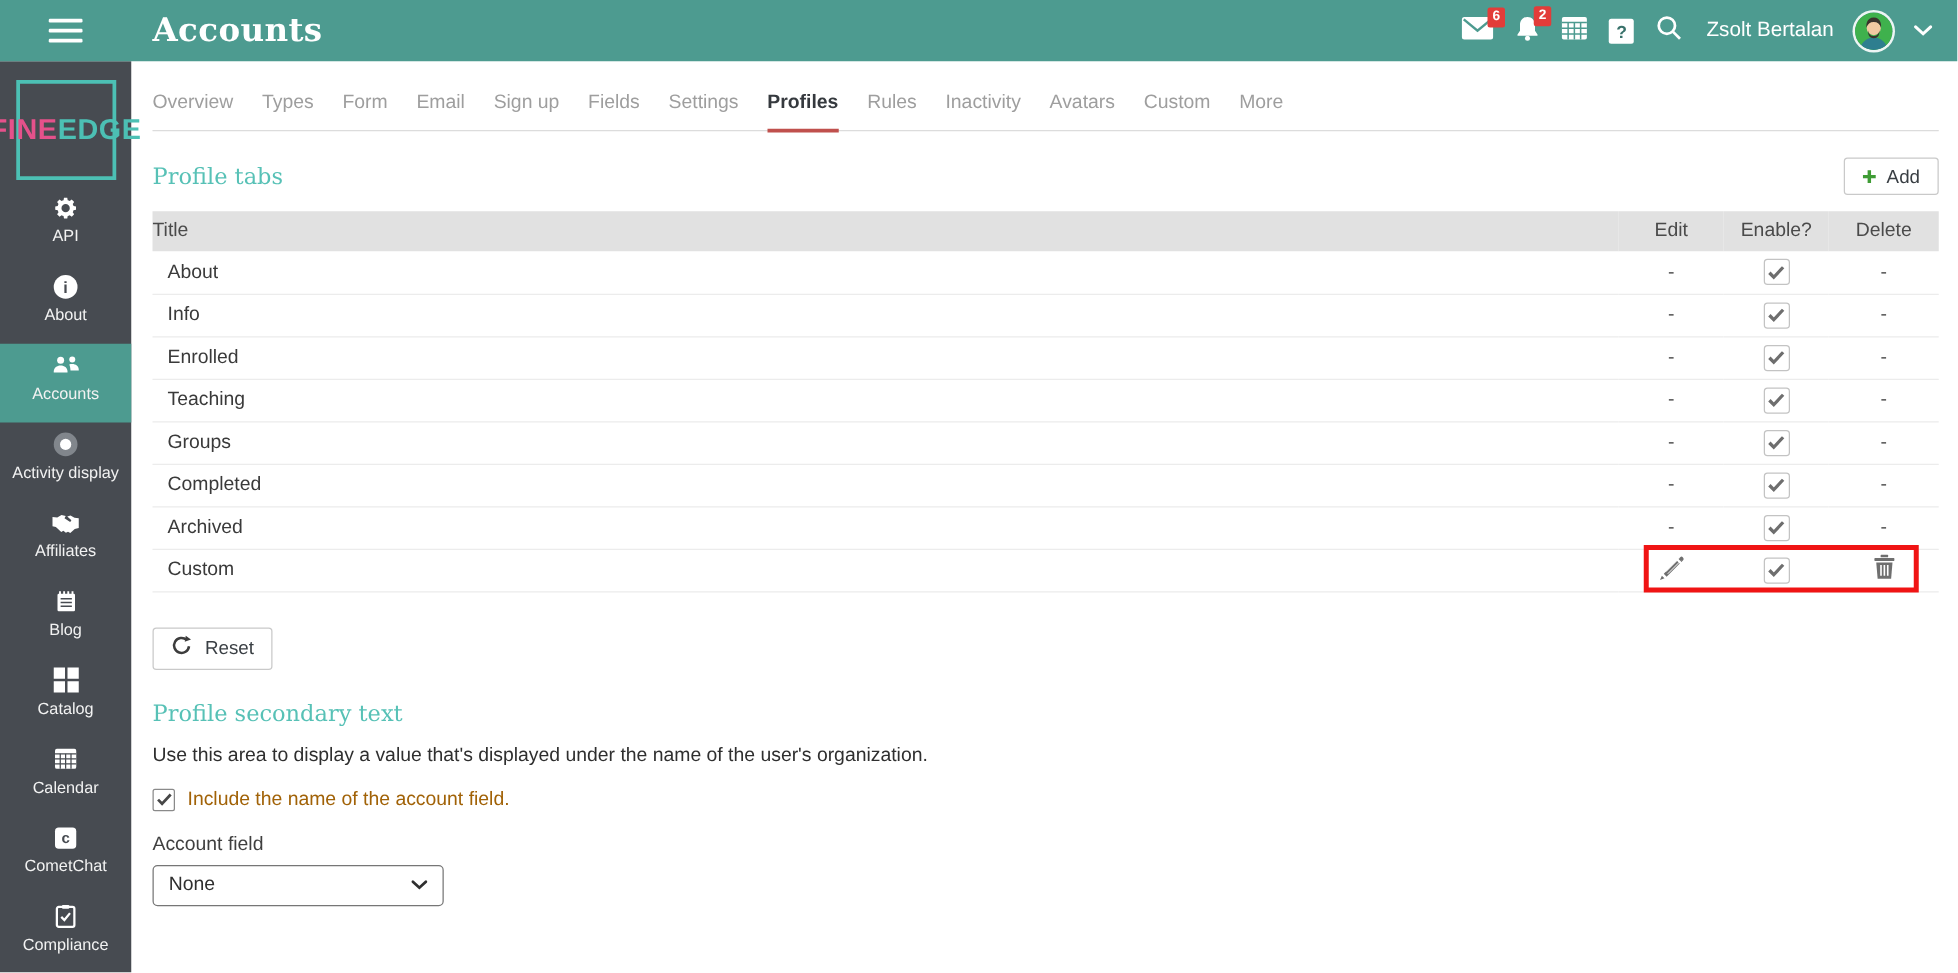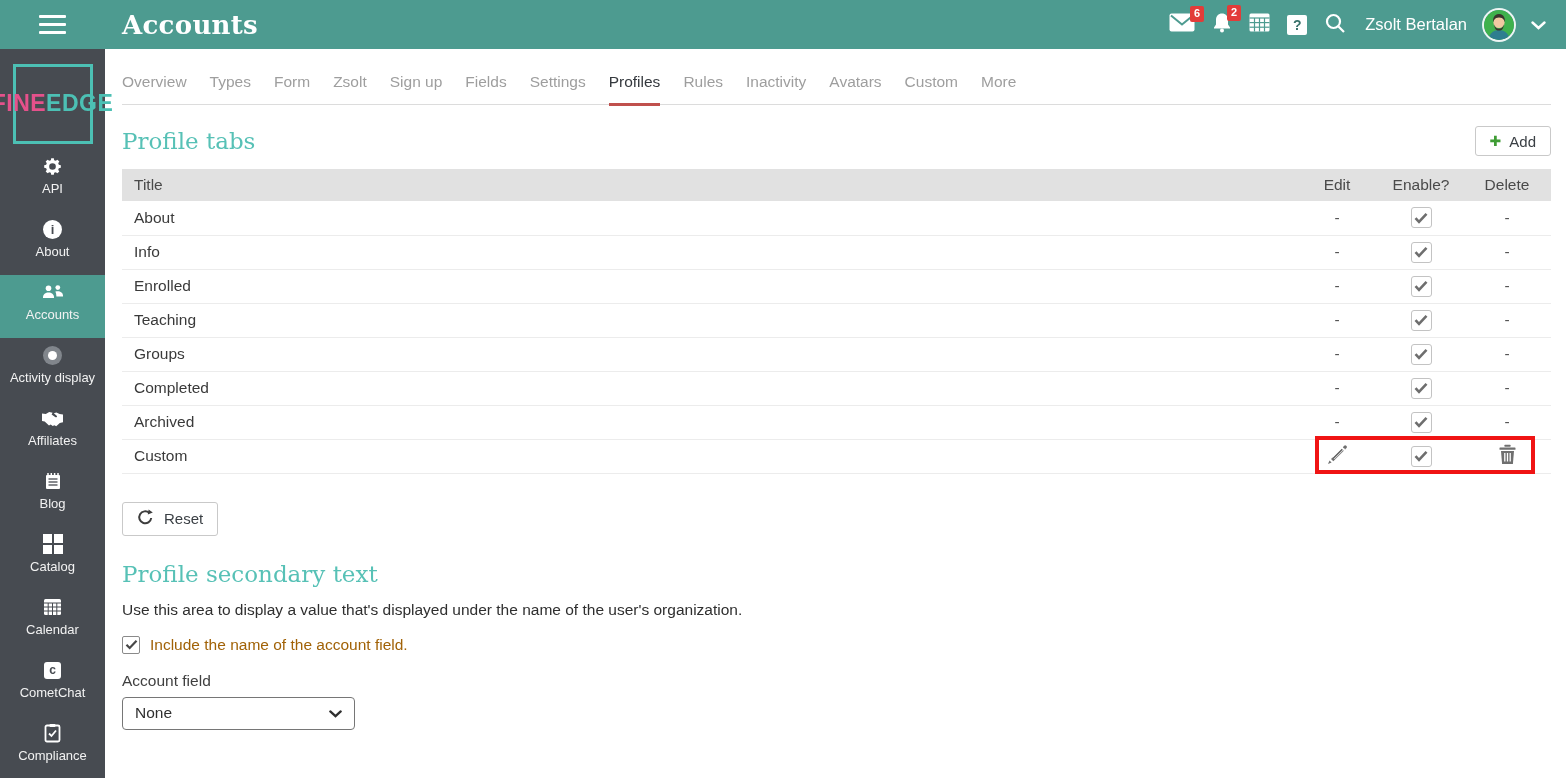--- a/index.html
+++ b/index.html
@@ -55,37 +55,37 @@
   .dotcirc{ width:19px; height:19px; border-radius:50%; background:#81868c; position:relative; display:block; }
   .dotcirc::after{ content:""; position:absolute; left:5px; top:5px; width:9px; height:9px; border-radius:50%; background:#fff; }
   .sq4{ display:grid; grid-template-columns:9px 9px; grid-template-rows:9px 9px; gap:2px; }
   .sq4 i{ background:#fff; display:block; }
   .cc{ width:17px; height:17px; background:#fff; border-radius:3px; color:#474b51; font-weight:bold; font-size:12px; display:flex; align-items:center; justify-content:center; }
 
   
   .main{ position:absolute; left:105px; top:49px; width:1461px; height:729px; background:#fff; padding:0 15px 0 17px; }
   .tabbar{ margin-top:11px; height:45px; border-bottom:1px solid #dcdcdc; display:flex; align-items:center; gap:23px; }
   .tab{ position:relative; font-size:15.5px; color:#9e9e9e; cursor:pointer; height:45px; display:flex; align-items:center; white-space:nowrap; }
-  .tab.active{ color:#35393e; font-weight:400; }
+  .tab.active{ color:#35393e; font-weight:700; }
   .tab.active::after{ content:""; position:absolute; left:0; right:0; bottom:-1px; height:3px; background:var(--underline); }
 
   .section-head{ margin-top:20px; height:32px; display:flex; align-items:center; justify-content:space-between; }
-  h2.sec{ font-family:"DejaVu Serif", serif; font-weight:400; font-size:23px; color:var(--heading); }
+  h2.sec{ font-family:"DejaVu Serif", serif; font-weight:400; font-size:18px; color:var(--heading); }
   .btn{
     display:inline-flex; align-items:center; gap:8px; background:#fff; border:1px solid #c9c9c9;
     border-radius:3px; font-size:15px; color:#3a3f44; cursor:pointer; font-family:inherit;
   }
   .btn-add{ height:30px; padding:0 14px; }
   .plus{ color:var(--plus); font-size:14px; line-height:1; }
   .btn-reset{ height:31px; padding:16px 14px; margin-top:28px; gap:10px; }
 
   .table-wrap{ position:relative; margin-top:12px; }
   table{ width:1429px; border-collapse:collapse; table-layout:fixed; }
   thead th{ background:#e1e1e1; height:32px; font-weight:400; font-size:15.5px; color:#4a4a4a; text-align:center; }
-  thead th.th-title{ text-align:left; padding-left:12px; }
+  thead th.th-title{ text-align:left; }
   tbody td{ height:34px; border-bottom:1px solid #ececec; font-size:15.5px; color:#3a3a3a; text-align:center; }
   tbody td.td-title{ text-align:left; padding-left:12px; }
   .dash{ color:#555; }
   .cbx{ width:21px; height:21px; border:1px solid #c3c3c3; border-radius:3px; background:#fff; margin:0 auto; display:flex; align-items:center; justify-content:center; cursor:pointer; }
   .icon-btn{ background:none; border:none; padding:0; cursor:pointer; line-height:0; }
   .annot-box{
     position:absolute; left:1193px; top:267px; width:220px; height:38px;
     border:4px solid var(--annot); pointer-events:none; z-index:5;
   }
 
@@ -289,21 +289,21 @@
         <div class="side-label">Compliance</div>
       </div>
     </nav>
 </aside>
 
 <main class="main">
   <nav class="tabbar" id="tabbar">
       <span class="tab">Overview</span>
       <span class="tab">Types</span>
       <span class="tab">Form</span>
-      <span class="tab">Zsolt</span>
+      <span class="tab">Email</span>
       <span class="tab">Sign up</span>
       <span class="tab">Fields</span>
       <span class="tab">Settings</span>
       <span class="tab active">Profiles</span>
       <span class="tab">Rules</span>
       <span class="tab">Inactivity</span>
       <span class="tab">Avatars</span>
       <span class="tab">Custom</span>
       <span class="tab">More</span>
     </nav>

